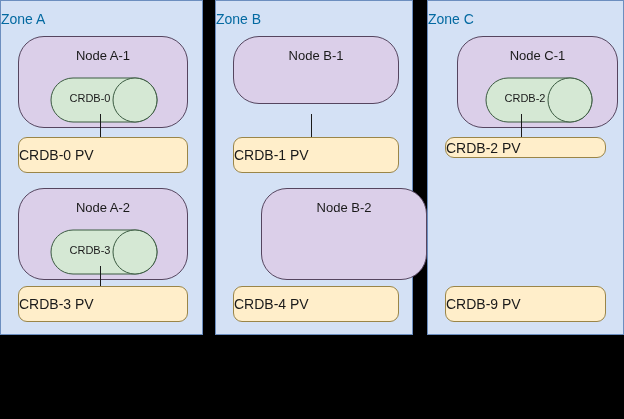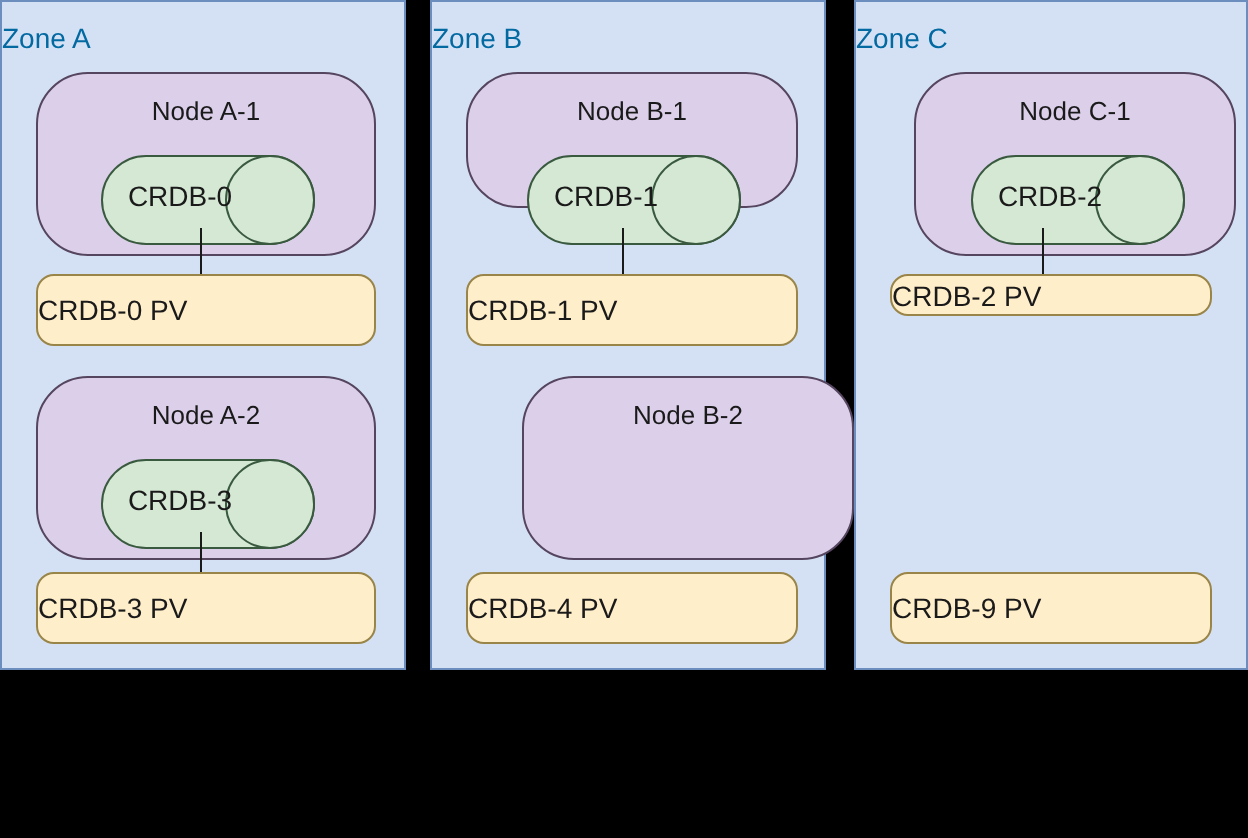--- a/index.html
+++ b/index.html
@@ -70,21 +70,21 @@
     width: 108px;
     height: 46px;
   }
   .cyl svg { display: block; }
   .cyl-label {
     position: absolute;
     left: 0;
     top: 15px;
     width: 80px;
     text-align: center;
-    font-size: 14px;
+    font-size: 11px;
     color: #1a1a1a;
     line-height: 13px;
     white-space: nowrap;
   }
 
   
   .connector {
     position: absolute;
     width: 1px;
     background: #1a1a1a;
@@ -152,27 +152,20 @@
     <div class="pv" style="left:17px; top:285px; width:170px; height:36px;">
       <div class="pv-label">CRDB-3 PV</div>
     </div>
   </div>
 
   <div class="zone" style="left:215px; width:198px;">
     <div class="zone-title">Zone B</div>
 
     <div class="node" style="left:17px; top:35px; width:166px; height:68px;">
       <div class="node-title">Node B-1</div>
-      <div class="cyl" style="left:29px; top:40px;">
-        <svg width="108" height="46" viewBox="0 0 108 46" xmlns="http://www.w3.org/2000/svg">
-          <path d="M23,1 H85 A22,22 0 0,1 85,45 H23 A22,22 0 0,1 23,1 Z" fill="#d5e8d4" stroke="#3a5a40" stroke-width="1"></path>
-          <ellipse cx="85" cy="23" rx="22" ry="22" fill="#d5e8d4" stroke="#3a5a40" stroke-width="1"></ellipse>
-        </svg>
-        <div class="cyl-label">CRDB-1</div>
-      </div>
     </div>
 
     <div class="connector" style="left:95px; top:113px; height:24px;"></div>
 
     <div class="pv" style="left:17px; top:136px; width:166px; height:36px;">
       <div class="pv-label">CRDB-1 PV</div>
     </div>
 
     <div class="node" style="left:17px; top:187px; width:166px; height:92px;margin-left:28px;">
       <div class="node-title">Node B-2</div>

